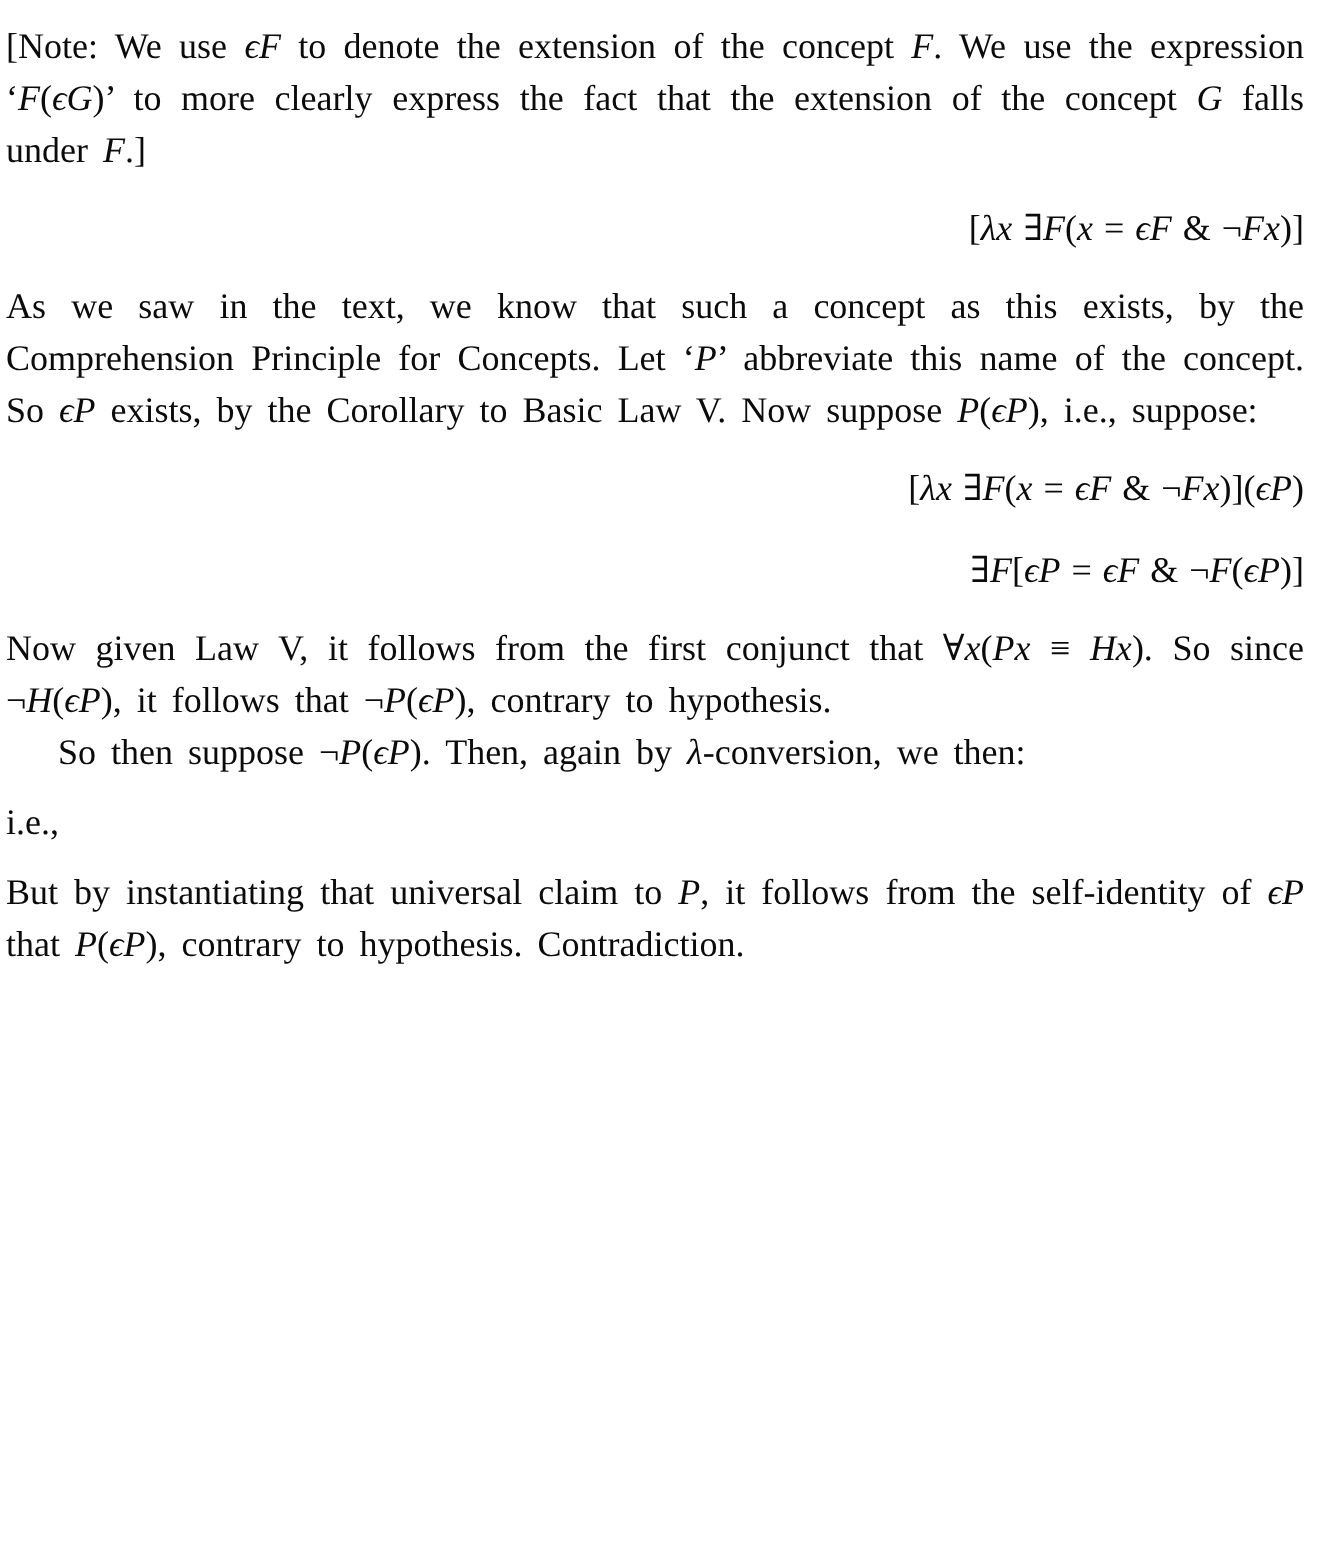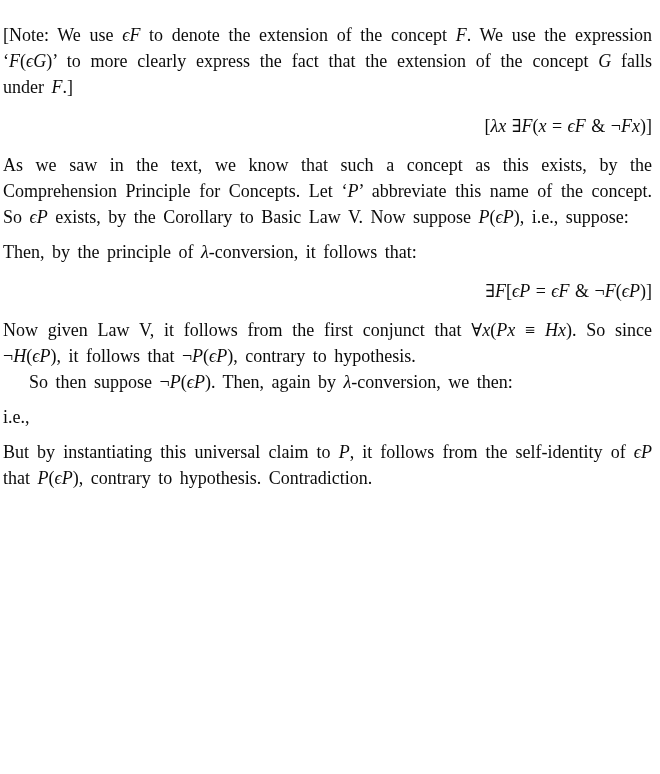--- a/index.html
+++ b/index.html
@@ -18,21 +18,21 @@
   main.page {
     padding: 6px 8px 0 3px;
   }
   p.para {
     margin: 9px 0 0 0;
     line-height: 26px;
     text-align: justify;
     word-spacing: 3px;
   }
   p.para.first {
-    margin-top: 16px;
+    margin-top: 4px;
   }
   p.para.cont {
     margin-top: 0;
     text-indent: 26px;
   }
   div.disp {
     margin: 11px 0 11px 48px;
     line-height: 30px;
     text-align: right;
     word-spacing: 1px;
@@ -41,19 +41,19 @@
     font-style: italic;
   }
 </style>
 </head>
 <body>
 
 <main class="page">
   <p class="para first"><span>[Note: We use </span><span class="it">ϵF</span><span> to denote the extension of the concept </span><span class="it">F</span><span>. We use the expression ‘</span><span class="it">F</span><span>(</span><span class="it">ϵG</span><span>)’ to more clearly express the fact that the extension of the concept </span><span class="it">G</span><span> falls under </span><span class="it">F</span><span>.]</span></p>
   <div class="disp"><span>[</span><span class="it">λx</span><span> ∃</span><span class="it">F</span><span>(</span><span class="it">x</span><span> = </span><span class="it">ϵF</span><span> &amp; ¬</span><span class="it">Fx</span><span>)]</span></div>
   <p class="para"><span>As we saw in the text, we know that such a concept as this exists, by the Comprehension Principle for Concepts. Let ‘</span><span class="it">P</span><span>’ abbreviate this name of the concept. So </span><span class="it">ϵP</span><span> exists, by the Corollary to Basic Law V. Now suppose </span><span class="it">P</span><span>(</span><span class="it">ϵP</span><span>), i.e., suppose:</span></p>
-  <p class="para"><span>Then, by the principle of </span><span class="it">λ</span><span>-conversion, it follows that:</span></p>
+  <div class="disp"><span>[</span><span class="it">λx</span><span> ∃</span><span class="it">F</span><span>(</span><span class="it">x</span><span> = </span><span class="it">ϵF</span><span> &amp; ¬</span><span class="it">Fx</span><span>)](</span><span class="it">ϵP</span><span>)</span></div>
   <div class="disp"><span>∃</span><span class="it">F</span><span>[</span><span class="it">ϵP</span><span> = </span><span class="it">ϵF</span><span> &amp; ¬</span><span class="it">F</span><span>(</span><span class="it">ϵP</span><span>)]</span></div>
   <p class="para"><span>Now given Law V, it follows from the first conjunct that ∀</span><span class="it">x</span><span>(</span><span class="it">Px</span><span> ≡ </span><span class="it">Hx</span><span>). So since ¬</span><span class="it">H</span><span>(</span><span class="it">ϵP</span><span>), it follows that ¬</span><span class="it">P</span><span>(</span><span class="it">ϵP</span><span>), contrary to hypothesis.</span></p>
   <p class="para cont"><span>So then suppose ¬</span><span class="it">P</span><span>(</span><span class="it">ϵP</span><span>). Then, again by </span><span class="it">λ</span><span>-conversion, we then:</span></p>
   <p class="para"><span>i.e.,</span></p>
-  <p class="para"><span>But by instantiating this universal claim to </span><span class="it">P</span><span>, it follows from the self-identity of </span><span class="it">ϵP</span><span> that </span><span class="it">P</span><span>(</span><span class="it">ϵP</span><span>), contrary to hypothesis. Contradiction.</span></p>
+  <p class="para"><span>But by instantiating that universal claim to </span><span class="it">P</span><span>, it follows from the self-identity of </span><span class="it">ϵP</span><span> that </span><span class="it">P</span><span>(</span><span class="it">ϵP</span><span>), contrary to hypothesis. Contradiction.</span></p>
 </main>
 
 </body></html>

